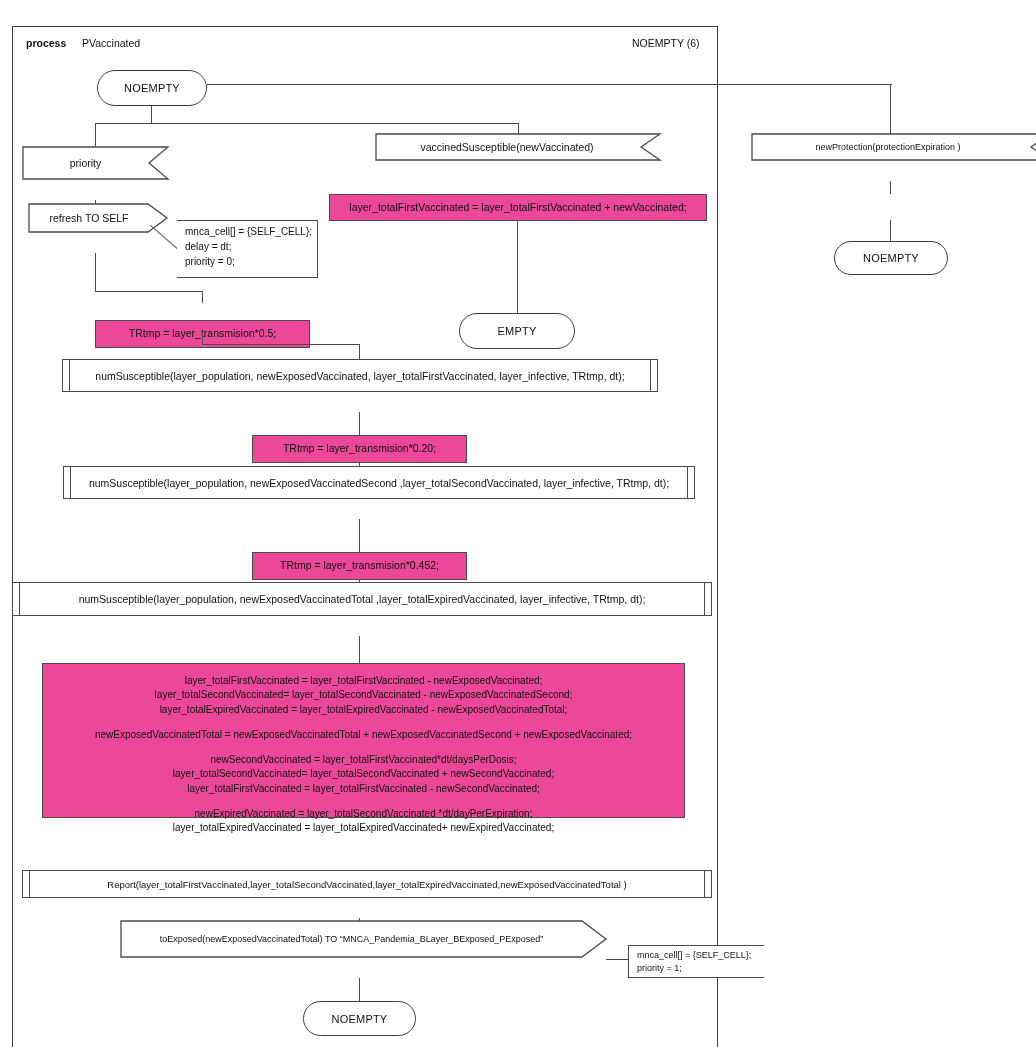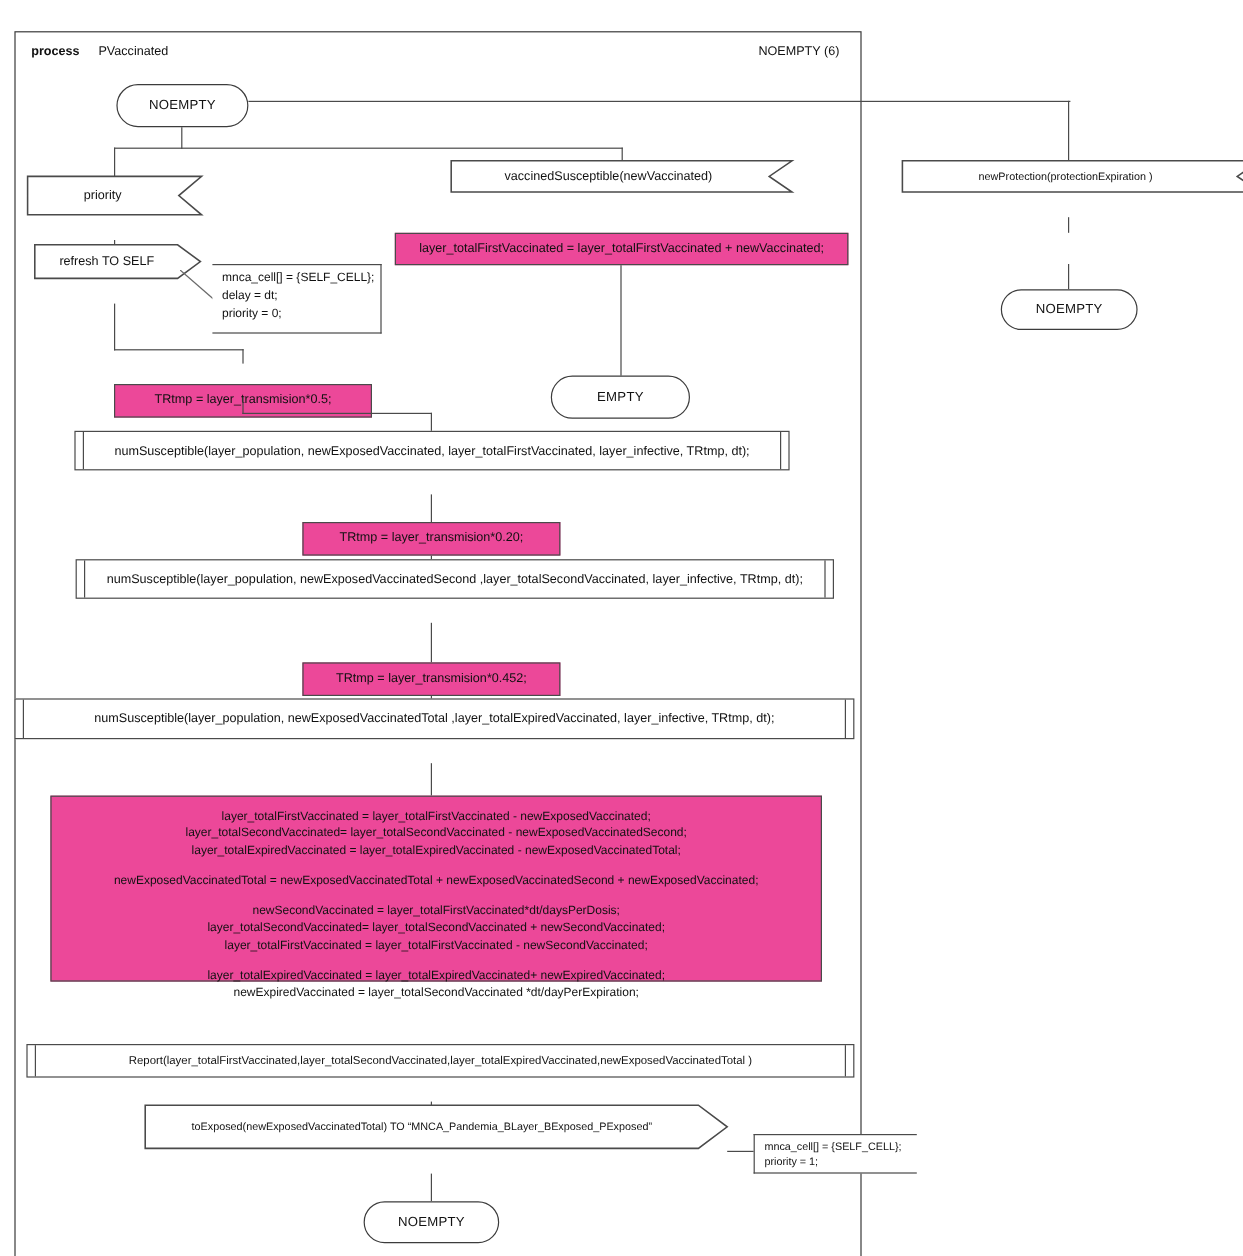--- a/index.html
+++ b/index.html
@@ -231,22 +231,22 @@
     <div class="eq">layer_totalFirstVaccinated = layer_totalFirstVaccinated - newExposedVaccinated;</div>
     <div class="eq">layer_totalSecondVaccinated= layer_totalSecondVaccinated - newExposedVaccinatedSecond;</div>
     <div class="eq">layer_totalExpiredVaccinated = layer_totalExpiredVaccinated - newExposedVaccinatedTotal;</div>
     <div class="gap"></div>
     <div class="eq">newExposedVaccinatedTotal = newExposedVaccinatedTotal + newExposedVaccinatedSecond  + newExposedVaccinated;</div>
     <div class="gap"></div>
     <div class="eq">newSecondVaccinated = layer_totalFirstVaccinated*dt/daysPerDosis;</div>
     <div class="eq">layer_totalSecondVaccinated= layer_totalSecondVaccinated + newSecondVaccinated;</div>
     <div class="eq">layer_totalFirstVaccinated = layer_totalFirstVaccinated - newSecondVaccinated;</div>
     <div class="gap"></div>
+    <div class="eq">newExpiredVaccinated = layer_totalSecondVaccinated *dt/dayPerExpiration;</div>
     <div class="eq">layer_totalExpiredVaccinated = layer_totalExpiredVaccinated+ newExpiredVaccinated;</div>
-    <div class="eq">newExpiredVaccinated = layer_totalSecondVaccinated *dt/dayPerExpiration;</div>
   </div>
 
   <div class="abs ln lnv" style="left:359px;top:851px;height:19px;"></div>
 
   <div class="proc" style="left:22px;top:870px;width:690px;height:28px;font-size:9.5px;">Report(layer_totalFirstVaccinated,layer_totalSecondVaccinated,layer_totalExpiredVaccinated,newExposedVaccinatedTotal )</div>
 
   <div class="abs ln lnv" style="left:359px;top:898px;height:22px;"></div>
 
   <div class="sigwrap" style="left:120px;top:920px;width:487px;height:38px;">
     <svg width="487" height="38" viewBox="0 0 487 38">

